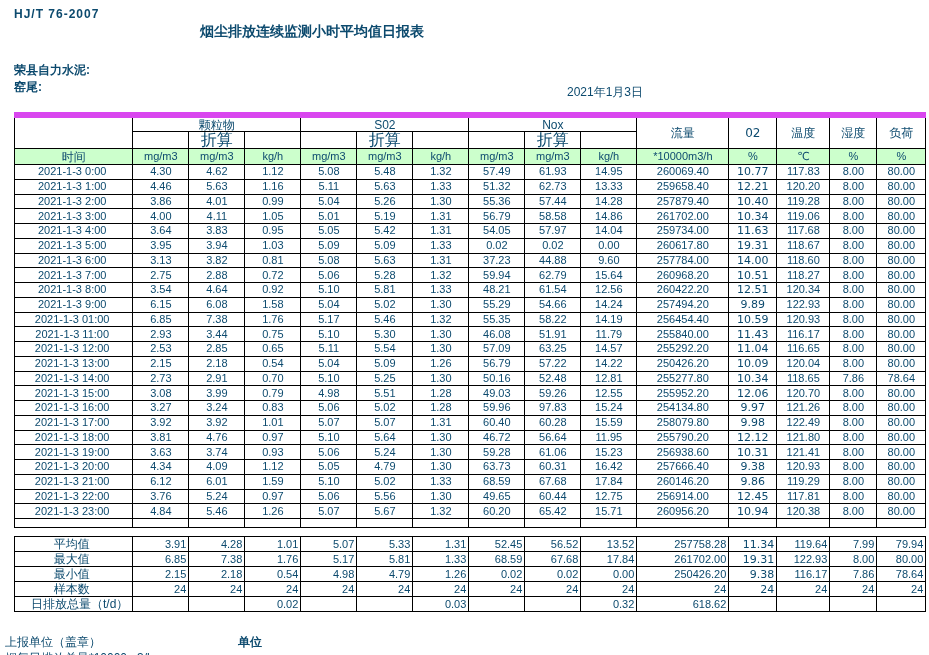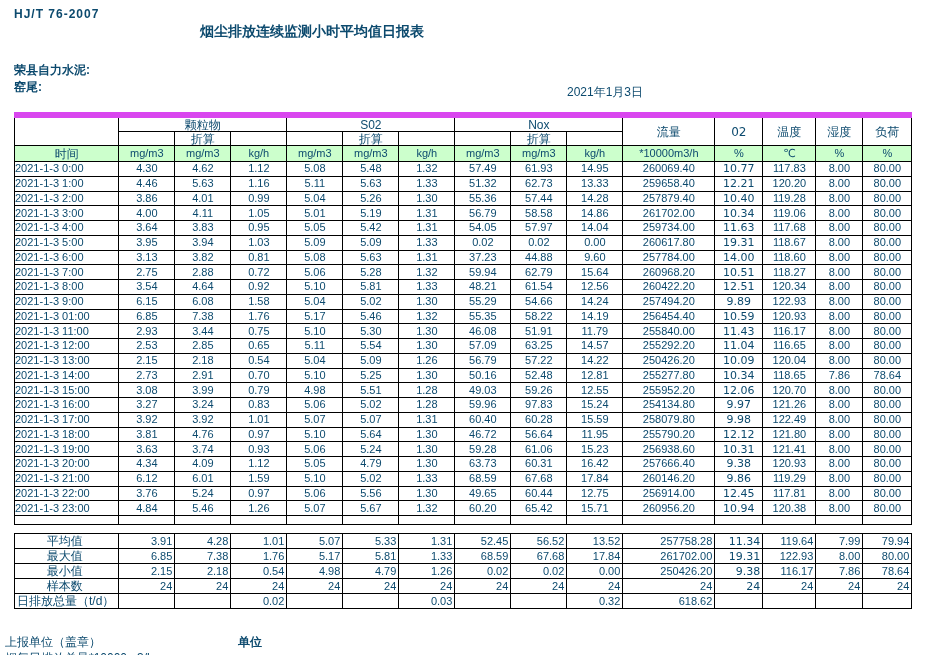--- a/index.html
+++ b/index.html
@@ -24,33 +24,33 @@
   col.c-temp { width:53px;  }
   col.c-hum  { width:47px;  }
   col.c-load { width:49px;  }
 
   .report th, .report td {
     border:1px solid #000; padding:0; margin:0;
     font-size:11px; font-weight:normal; line-height:1;
     white-space:nowrap; overflow:hidden; text-align:center;
   }
   .report tr.h1 th { border-top:6px solid #d946ef; height:13px; font-size:12px; }
-  .report tr.h2 th { height:13px; font-size:12px; }
+  .report tr.h2 th { height:13px; font-size:16px; }
   .report tr.h3 th { height:15px; font-size:12px; background:#ccffcc; }
   .report tr.h3 th.unit { font-size:11px; }
 
   .report tr.data-row td { height:13.75px; }
-  .report tr.data-row td.time { text-align:left; padding-right:3px; }
+  .report tr.data-row td.time { text-align:center; padding-right:3px; }
 
   .report tr.blank-row td { height:8px; }
   .report tr.spacer-row td { border:none; height:8px; background:#fff; }
 
   .report tr.sum-row td { height:14px; text-align:right; padding-right:2px; }
   .report tr.sum-row td.sum-label { font-size:12px; padding-right:4px;text-align:center; }
-  .report tr.sum-row td.sum-label.left { text-align:left; padding-left:2px; }
+  .report tr.sum-row td.sum-label.left { text-align:left; padding-left:16px; }
 
   .report td.o2, .report th.o2h { font-family:"DejaVu Sans",sans-serif; }
 
   .footer-note   { position:absolute; left:5px;  top:650px; font-size:12px; font-weight:normal; }
   .report-unit   { position:absolute; left:5px;  top:634px; font-size:12px; font-weight:normal; }
   .unit-label    { position:absolute; left:198px; top:634px; font-size:12px; font-weight:bold;margin-left:40px; }
 </style>
 </head>
 <body>
 

